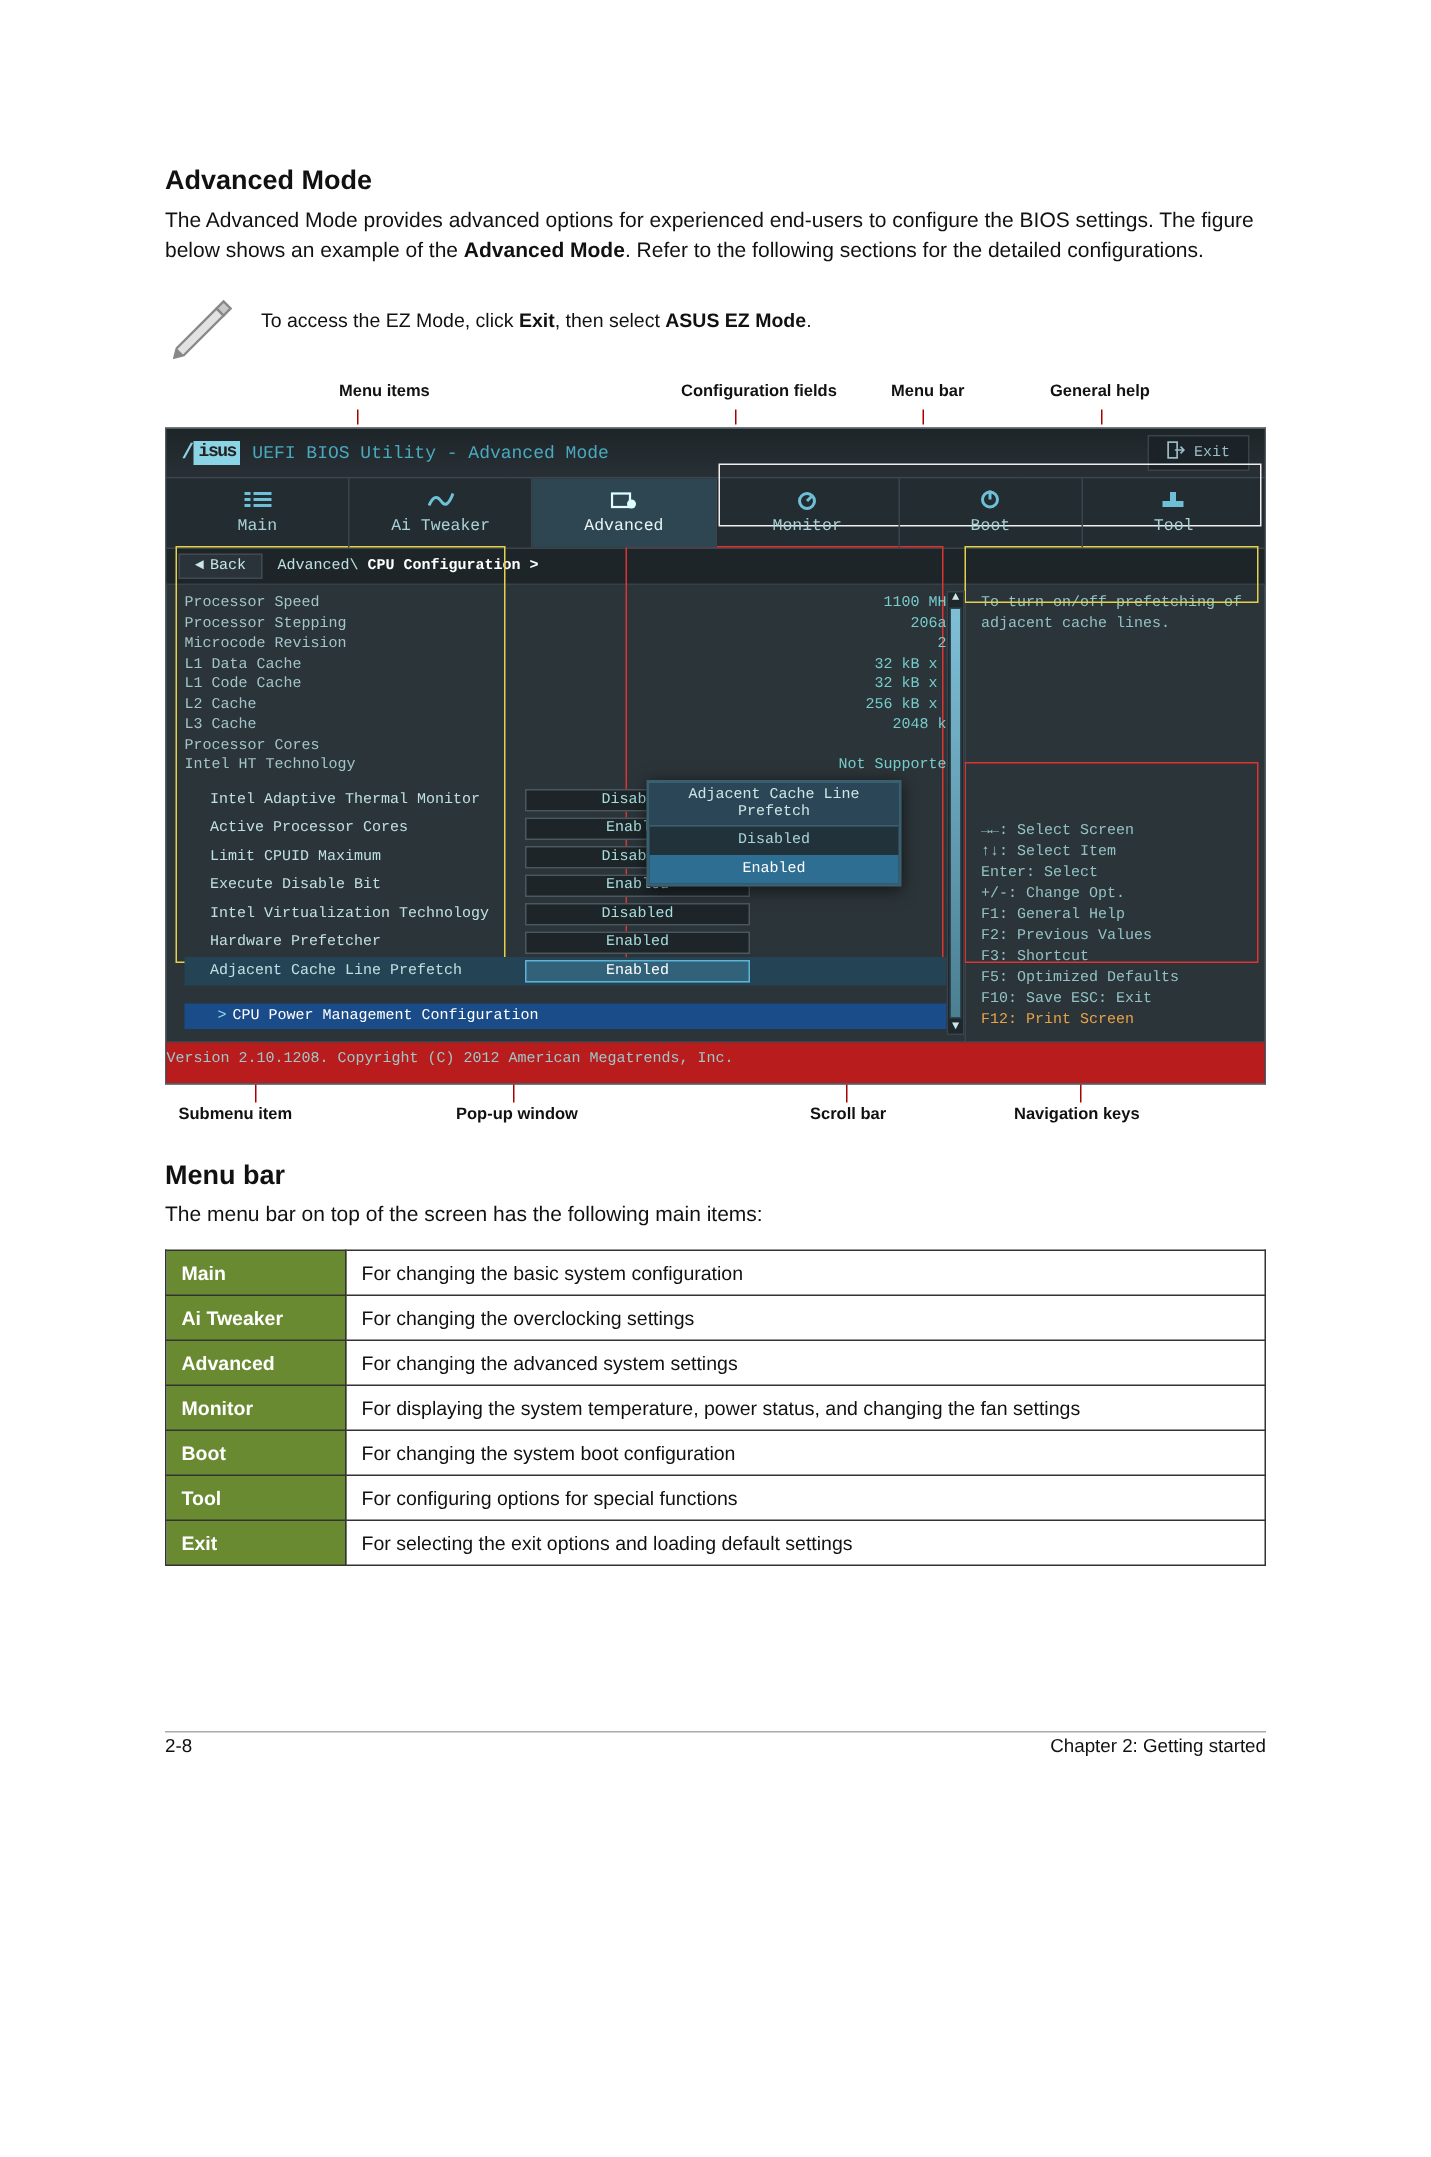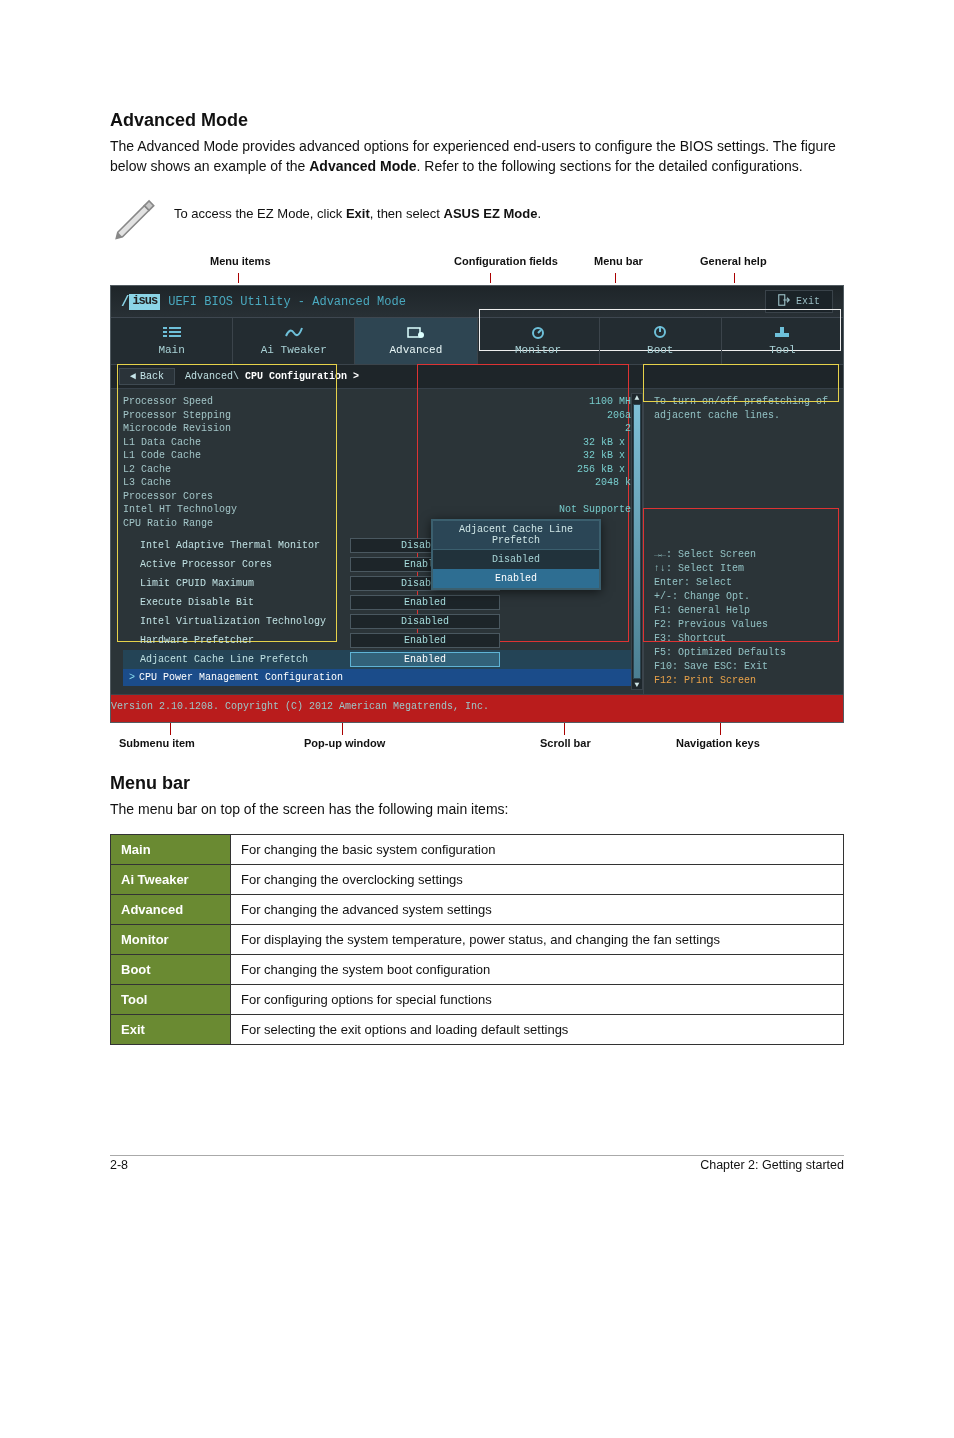--- a/index.html
+++ b/index.html
@@ -57,21 +57,21 @@
   .bios-main { flex:1; padding:6px 6px 8px 12px; position:relative; min-height:300px; }
   .bios-side { width:200px; border-left:1px solid #3b444b; padding:6px 10px; display:flex; flex-direction:column; justify-content:space-between; }
   .info-line { display:flex; justify-content:space-between; line-height:1.35; color:#a2c5c7; }
   .info-val { color:#7cc; }
   .setting-line { display:flex; align-items:center; padding:2px 0; }
   .setting-name { width:210px; color:#bfe0e2;margin-left:17px; }
   .setting-val-box { color:#a7dede; padding:1px 6px; }
   .setting-val-box.framed { border:1px solid #4a5860; background:#1d2529; min-width:150px; text-align:center; }
   .setting-val-box.sel { background:#32627a; color:#fff; border:1px solid #5fb4d6; }
   .row-hl { background:#244456; }
-  .submenu-row { background:#1b4c8a; color:#fff; padding:3px 6px; margin-top:0; }
+  .submenu-row { background:#1b4c8a; color:#fff; padding:3px 22px; margin-top:12px; }
   .submenu-row .chev { color:#8de; margin-right:4px; }
 
   
   .popup { position:absolute; left:320px; top:130px; width:170px; background:#21323b; border:2px solid #3b5f6e;
     box-shadow:0 2px 10px rgba(0,0,0,.6);}
   .popup-title { text-align:center; background:#2b4656; padding:3px 0; border-bottom:1px solid #3b5f6e;}
   .popup-item { text-align:center; padding:4px 0; color:#a8d5d7; }
   .popup-item.cur { background:#2e6e92; color:#fff; }
 
   
@@ -122,21 +122,21 @@
         <path d="M44 20 L50 14 L56 20 L50 26 Z" fill="#c8c8c8" stroke="#888" stroke-width="2"></path>
         <path d="M8 62 L10 54 L16 60 Z" fill="#888"></path>
       </svg>
   </span>
   <div class="note-text">
     <span>To access the EZ Mode, click </span><b>Exit</b><span>, then select </span><b>ASUS EZ Mode</b><span>.</span>
   </div>
 </div>
 
 <div class="label-row-top">
-  <span style="left:100px">Menu items</span>
+  <span style="left:116px">Menu items</span>
   <span style="left:344px">Configuration fields</span>
   <span style="left:484px">Menu bar</span>
   <span style="left:590px">General help</span>
 </div>
 <div class="tick-row-top">
   <div class="tick" style="left:128px"></div>
   <div class="tick" style="left:380px"></div>
   <div class="tick" style="left:505px"></div>
   <div class="tick" style="left:624px"></div>
 </div>
@@ -270,24 +270,20 @@
             <span>L3 Cache</span>
             <span class="info-val">2048 kB</span>
           </div>
         <div class="info-line">
             <span>Processor Cores</span>
             <span class="info-val">2</span>
           </div>
         <div class="info-line">
             <span>Intel HT Technology</span>
             <span class="info-val">Not Supported</span>
-          </div>
-        <div class="info-line">
-            <span>CPU Ratio Range</span>
-            <span class="info-val"></span>
           </div>
       </div>
 
       <div style="height:6px"></div>
 
       <div class="setting-line">
           <span class="setting-name">Intel Adaptive Thermal Monitor</span>
           <span class="setting-val-box framed">Disabled</span>
         </div>
       <div class="setting-line">

